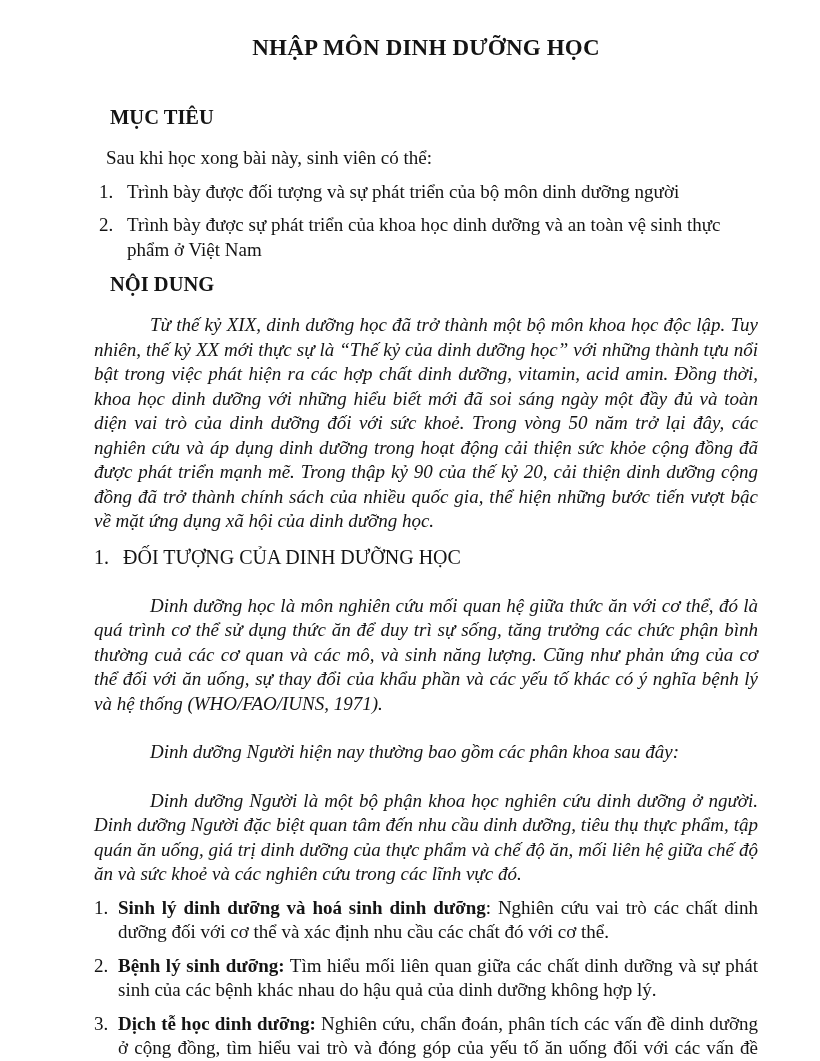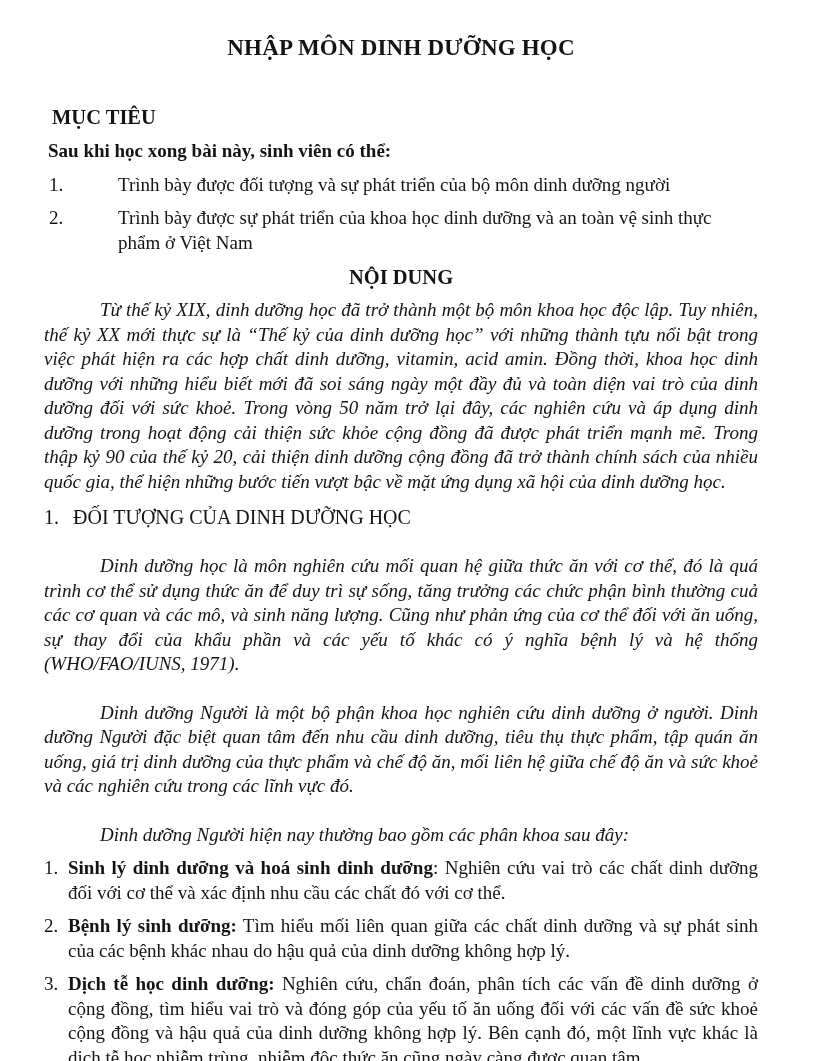--- a/index.html
+++ b/index.html
@@ -5,63 +5,60 @@
   html, body {
     margin: 0;
     padding: 0;
     background: #ffffff;
   }
   .page {
     position: relative;
     width: 820px;
     height: 1061px;
     box-sizing: border-box;
-    padding: 34px 62px 0 44px;
+    padding: 34px 62px 0 94px;
     background: #ffffff;
     overflow: hidden;
     font-family: "Liberation Serif", "DejaVu Serif", serif;
     color: #141414;
     font-size: 19px;
     line-height: 24.5px;
   }
   .doc-title {
     text-align: center;
     font-weight: bold;
     font-size: 23px;
     line-height: 28px;
     letter-spacing: 0.2px;
     margin: 0 0 42px 0;
   }
   .sec-heading {
     font-weight: bold;
     font-size: 20.5px;
     line-height: 26px;
-    margin: 8px;
+    margin: 16px;
   }
   .intro-line {
-    margin: 9px 0 0 4px;
-    font-weight: bold;
+    margin: 9px 0 0 12px;
   }
   .obj-item {
     display: flex;
     margin-top: 9px;
   }
   .obj-item .num {
     flex: 0 0 33px;
     padding-left: 5px;
     box-sizing: border-box;
   }
   .obj-item .txt {
     flex: 1;
     text-align: left;
-    margin-left: 41px;
   }
   .content-heading {
     margin-top: 9px;
-    text-align: center;
   }
   .para {
     margin: 4px 0 0 0;
     text-align: justify;
     text-indent: 56px;
     font-style: italic;
   }
   .para.spaced {
     margin-top: 24px;
   }
@@ -115,22 +112,22 @@
     <p class="para">Từ thế kỷ XIX, dinh dưỡng học đã trở thành một bộ môn khoa học độc lập. Tuy nhiên, thế kỷ XX mới thực sự là “Thế kỷ của dinh dưỡng học” với những thành tựu nổi bật trong việc phát hiện ra các hợp chất dinh dưỡng, vitamin, acid amin. Đồng thời, khoa học dinh dưỡng với những hiểu biết mới đã soi sáng ngày một đầy đủ và toàn diện vai trò của dinh dưỡng đối với sức khoẻ. Trong vòng 50 năm trở lại đây, các nghiên cứu và áp dụng dinh dưỡng trong hoạt động cải thiện sức khỏe cộng đồng đã được phát triển mạnh mẽ. Trong thập kỷ 90 của thế kỷ 20, cải thiện dinh dưỡng cộng đồng đã trở thành chính sách của nhiều quốc gia, thể hiện những bước tiến vượt bậc về mặt ứng dụng xã hội của dinh dưỡng học.</p>
   </div>
 
   <div>
     <div class="num-sec-heading">
       <span class="num">1.</span>
       <span>ĐỐI TƯỢNG CỦA DINH DƯỠNG HỌC</span>
     </div>
 
     <p class="para spaced">Dinh dưỡng học là môn nghiên cứu mối quan hệ giữa thức ăn với cơ thể, đó là quá trình cơ thể sử dụng thức ăn để duy trì sự sống, tăng trưởng các chức phận bình thường cuả các cơ quan và các mô, và sinh năng lượng. Cũng như phản ứng của cơ thể đối với ăn uống, sự thay đổi của khẩu phần và các yếu tố khác có ý nghĩa bệnh lý và hệ thống (WHO/FAO/IUNS, 1971).</p>
+    <p class="para spaced">Dinh dưỡng Người hiện nay thường bao gồm các phân khoa sau đây:</p>
     <p class="para spaced">Dinh dưỡng Người là một bộ phận khoa học nghiên cứu dinh dưỡng ở người. Dinh dưỡng Người đặc biệt quan tâm đến nhu cầu dinh dưỡng, tiêu thụ thực phẩm, tập quán ăn uống, giá trị dinh dưỡng của thực phẩm và chế độ ăn, mối liên hệ giữa chế độ ăn và sức khoẻ và các nghiên cứu trong các lĩnh vực đó.</p>
-    <p class="para spaced">Dinh dưỡng Người hiện nay thường bao gồm các phân khoa sau đây:</p>
 
     <div class="sub-item">
       <span class="num">1.</span>
       <span class="txt"><span class="bold-lead">Sinh lý dinh dưỡng và hoá sinh dinh dưỡng</span><span>: Nghiên cứu vai trò các chất dinh dưỡng đối với cơ thể và xác định nhu cầu các chất đó với cơ thể.</span></span>
     </div>
 
     <div class="sub-item">
       <span class="num">2.</span>
       <span class="txt"><span class="bold-lead">Bệnh lý sinh dưỡng:</span><span> Tìm hiểu mối liên quan giữa các chất dinh dưỡng và sự phát sinh của các bệnh khác nhau do hậu quả của dinh dưỡng không hợp lý.</span></span>
     </div>

